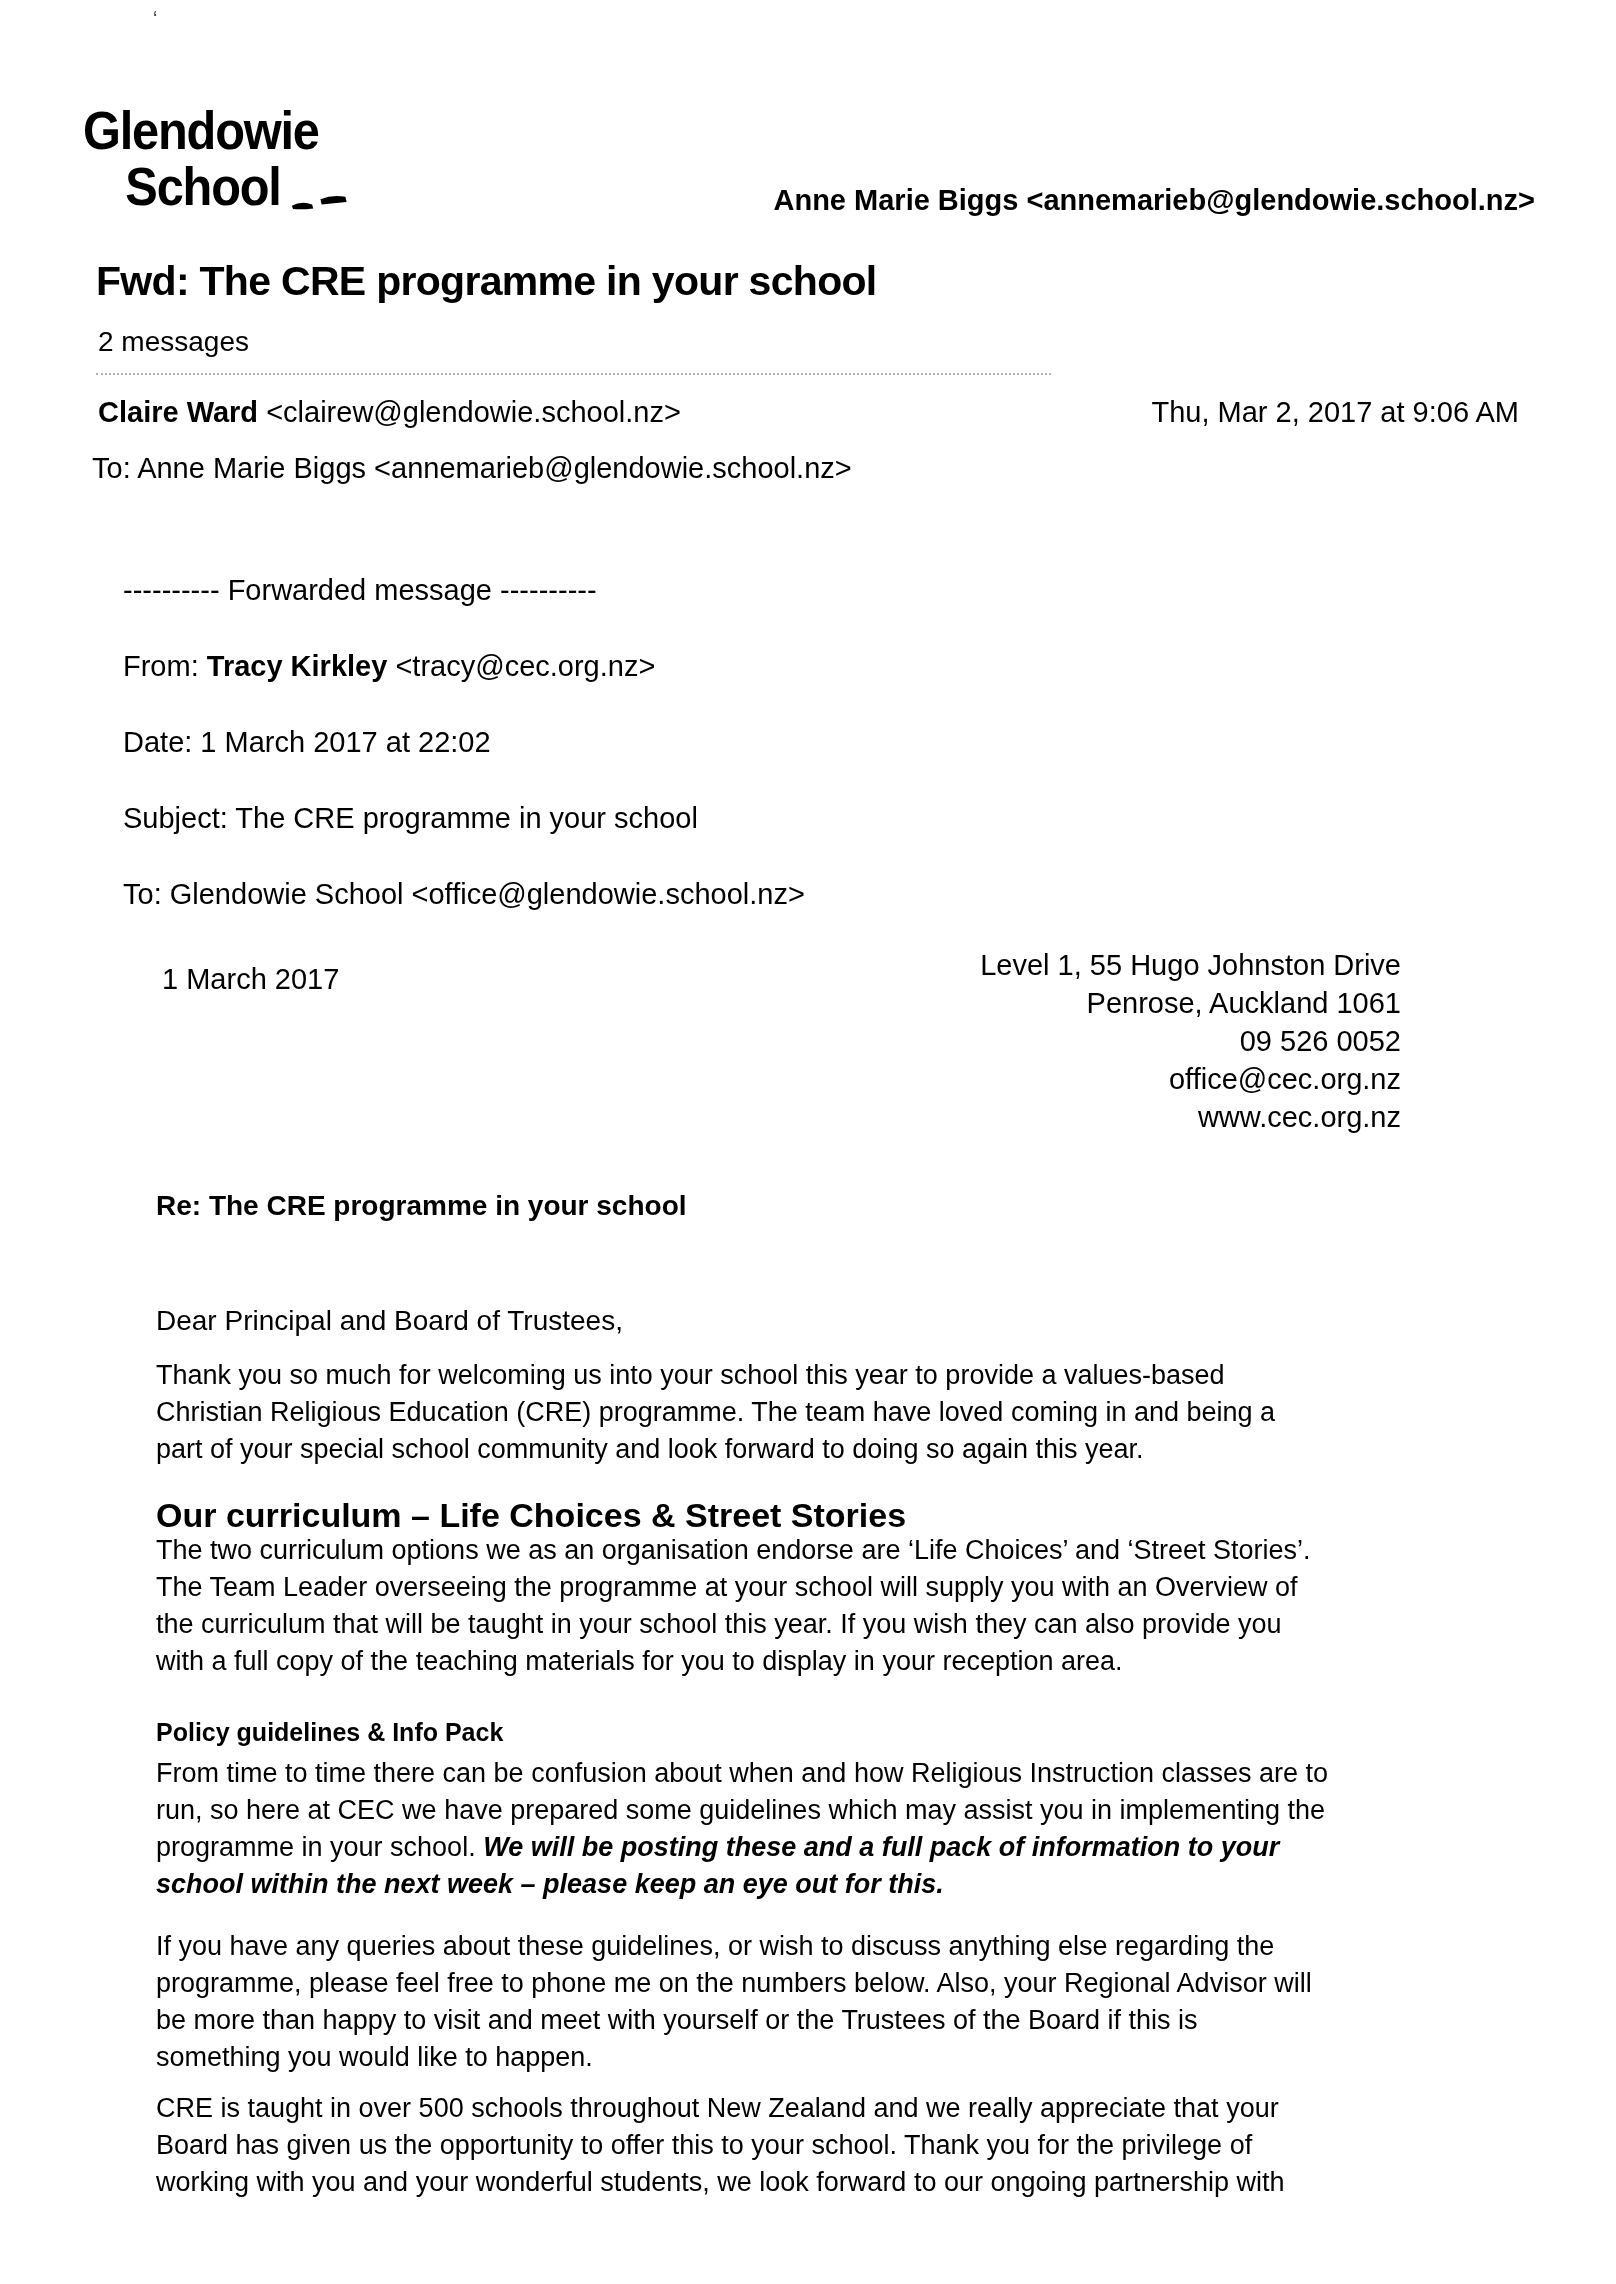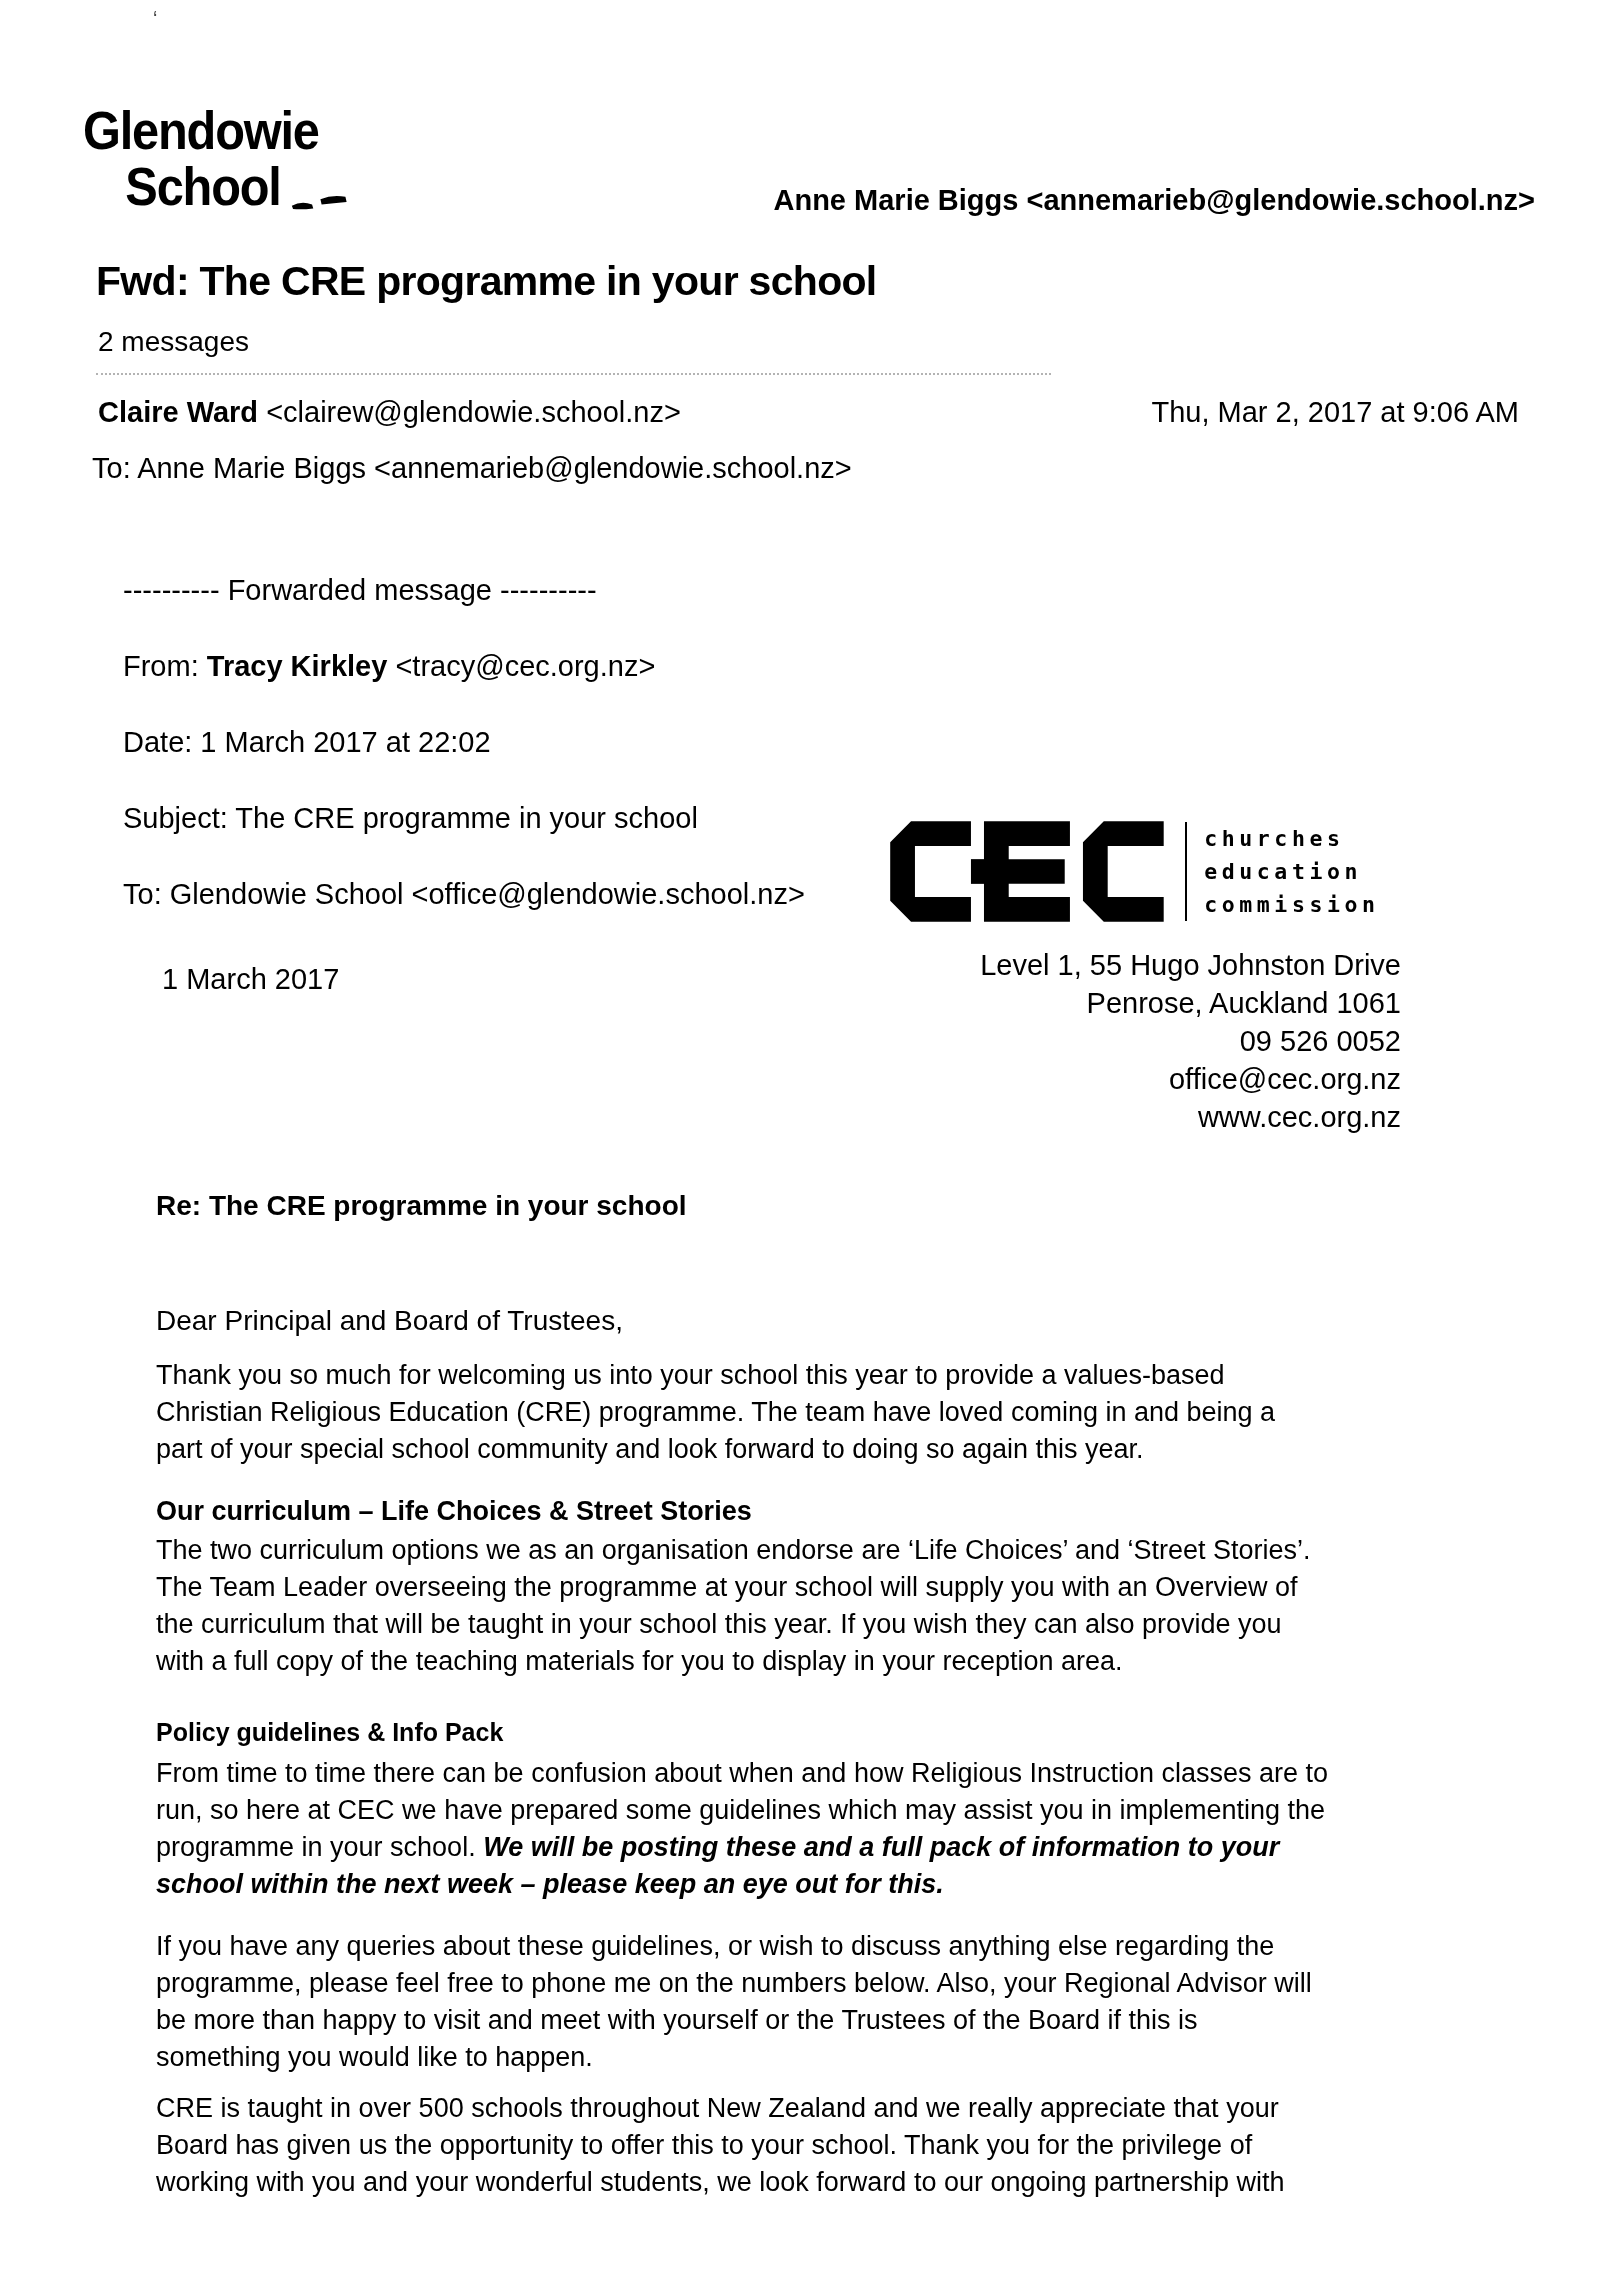--- a/index.html
+++ b/index.html
@@ -42,21 +42,21 @@
   .cec-words { font-family:"DejaVu Sans Mono", monospace; font-weight:bold; font-size:21.5px; line-height:33px; letter-spacing:4.6px; text-transform:lowercase; }
 
   .letter-date { left:162px; top:963px; font-size:29px; }
   .address { right:216px; top:946px; font-size:29px; line-height:38px; text-align:right; white-space:pre-line; }
 
   .re-line { left:156px; top:1190px; font-size:28px; font-weight:bold; }
   .salutation { left:156px; top:1289px; font-size:28px;margin-top:16px; }
 
   .para { position:absolute; left:156px; width:1434px; font-size:27px; line-height:37px; white-space:pre-line; margin:0; }
   .p1 { top:1357px; }
-  .h1x { left:156px; top:1496px; font-size:27px; font-weight:bold; }
+  .h1x { left:156px; top:1496px; font-size:34px; font-weight:bold; }
   .p2 { top:1532px; }
   .h2x { left:156px; top:1718px; font-size:25px; font-weight:bold; }
   .p3 { top:1755px; }
   .p4 { top:1928px; }
   .p5 { top:2090px; }
   .bi { font-weight:bold; font-style:italic; }
 </style>
 </head>
 <body>
 
@@ -89,34 +89,20 @@
   <div class="abs msg-to">To: Anne Marie Biggs &lt;annemarieb@glendowie.school.nz&gt;</div>
 
   <div class="abs fwd">
     <div>---------- Forwarded message ----------</div>
     <div><span>From: </span><span class="bold">Tracy Kirkley</span><span> &lt;tracy@cec.org.nz&gt;</span></div>
     <div>Date: 1 March 2017 at 22:02</div>
     <div>Subject: The CRE programme in your school</div>
     <div>To: Glendowie School &lt;office@glendowie.school.nz&gt;</div>
   </div>
 
-  <div class="abs cec">
-    <svg class="cec-svg" width="280" height="111" viewBox="0 0 430 170" aria-label="CEC">
-      <path fill="#000" d="M132 8 H40 L8 40 V130 L40 162 H132 V124 H46 V46 H132 Z"></path>
-      <path fill="#000" d="M152 8 H284 V46 H190 V66 H276 V104 H190 V124 H284 V162 H152 Z"></path>
-      <path fill="#000" d="M132 66 H156 V104 H132 Z"></path>
-      <path fill="#000" d="M428 8 H336 L304 40 V130 L336 162 H428 V124 H342 V46 H428 Z"></path>
-    </svg>
-    <div class="cec-bar"></div>
-    <div class="cec-words">
-      <div>churches</div>
-      <div>education</div>
-      <div>commission</div>
-    </div>
-  </div>
 
   <div class="abs letter-date">1 March 2017</div>
   <div class="abs address">Level 1, 55 Hugo Johnston Drive
 Penrose, Auckland 1061
 09 526 0052
 office@cec.org.nz
 www.cec.org.nz</div>
 
   <div class="abs re-line">Re: The CRE programme in your school</div>
   <div class="abs salutation">Dear Principal and Board of Trustees,</div>

